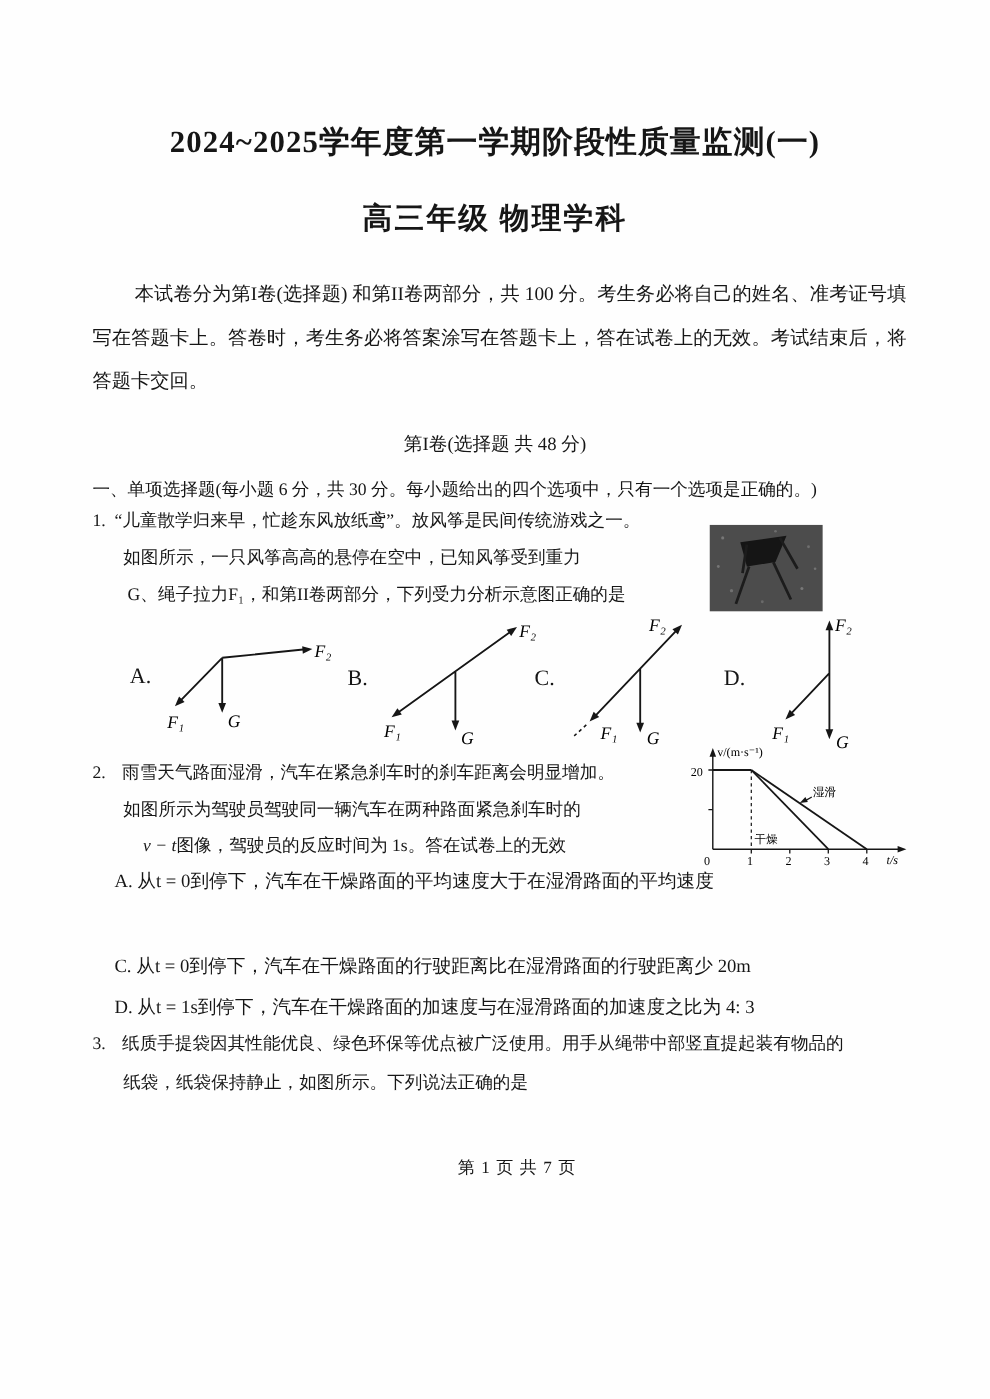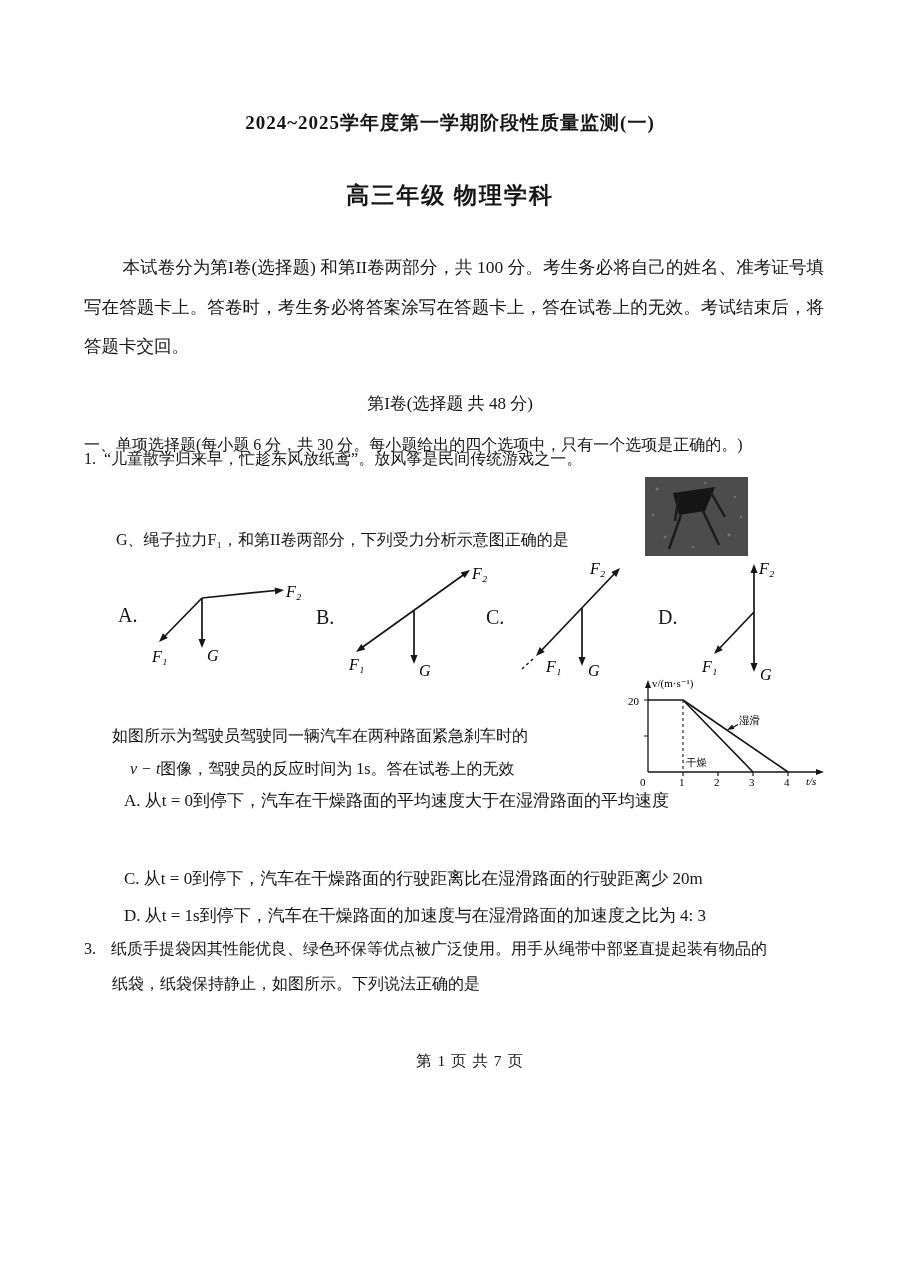--- a/index.html
+++ b/index.html
@@ -4,52 +4,53 @@
 <style>
   html,body{margin:0;padding:0;background:#e8e8e8;}
   .page{
     position:relative;width:900px;height:1272px;margin:0 auto;
     background:#fefefe;color:#161616;
     font-family:"Liberation Serif","DejaVu Serif",serif;
     overflow:hidden;
   }
   .abs{position:absolute;}
   .center{left:0;width:900px;text-align:center;}
-  .title{font-size:19px;font-weight:700;letter-spacing:1px;}
-  .subtitle{font-size:23px;font-weight:700;letter-spacing:2px;}
+  .title{font-size:28px;font-weight:700;letter-spacing:1px;}
+  .subtitle{font-size:27px;font-weight:700;letter-spacing:2px;}
   .intro{left:84px;width:740px;font-size:17.5px;line-height:39.5px;
          text-align:justify;text-indent:2.2em;}
   .h17{font-size:17px;}
   .line{position:absolute;font-size:16px;white-space:nowrap;}
   .qnum{display:inline-block;margin-right:8px;}
   .qnum-wide{margin-right:15px;}
-  .opt{position:absolute;left:124px;font-size:17px;white-space:nowrap;}
+  .opt{position:absolute;left:104px;font-size:17px;white-space:nowrap;}
   .dlabel{position:absolute;left:0;font-size:20px;}
   .math{font-style:italic;}
   .footer{font-size:15.5px;letter-spacing:1px;margin-left:20px;}
   svg{display:block;}
   svg text{font-family:"Liberation Serif","DejaVu Serif",serif;}
   .flab{font-style:italic;font-size:16px;}
   .gtxt{font-size:11px;}
   .gtxt-cn{font-size:10.5px;}
 </style>
 </head>
 <body>
 
 <div class="page">
 
   <div class="abs center title" style="top:110px">2024~2025学年度第一学期阶段性质量监测(一)</div>
   <div class="abs center subtitle" style="top:180px">高三年级 物理学科</div>
   <div class="abs intro" style="top:248px">本试卷分为第I卷(选择题) 和第II卷两部分，共 100 分。考生务必将自己的姓名、准考证号填写在答题卡上。答卷时，考生务必将答案涂写在答题卡上，答在试卷上的无效。考试结束后，将答题卡交回。</div>
   <div class="abs center h17" style="top:392px">第I卷(选择题 共 48 分)</div>
   <div class="abs line" style="top:435px;left:84px">一、单项选择题(每小题 6 分，共 30 分。每小题给出的四个选项中，只有一个选项是正确的。)</div>
 
-  <div class="line" style="top:449px;left:84px">
+  <div class="line" style="top:463px;left:84px">
     <span class="qnum">1.</span><span>“儿童散学归来早，忙趁东风放纸鸢”。放风筝是民间传统游戏之一。</span>
   </div>
+  <div class="line" style="top:497px;left:112px">如图所示，一只风筝高高的悬停在空中，已知风筝受到重力</div>
   <div class="line" style="top:530px;left:116px">G、绳子拉力F₁，和第II卷两部分，下列受力分析示意图正确的是</div>
 
   <svg class="abs" style="top:477px;left:645px" width="103" height="79" viewBox="0 0 103 79">
     <rect x="0" y="0" width="103" height="79" fill="#4c4c4c"></rect>
     <circle cx="12" cy="12" r="1.4" fill="#777"></circle>
       <circle cx="90" cy="20" r="1.3" fill="#6e6e6e"></circle>
     <circle cx="20" cy="60" r="1.5" fill="#707070"></circle>
       <circle cx="84" cy="58" r="1.4" fill="#787878"></circle>
     <circle cx="48" cy="70" r="1.3" fill="#6a6a6a"></circle>
       <circle cx="8" cy="38" r="1.3" fill="#757575"></circle>
@@ -105,20 +106,23 @@
       <path d="M72 14 L72 114 M72 58 L35 97" stroke="#161616" stroke-width="1.7" fill="none"></path>
       <polygon points="72,10 68.5,19 75.5,19" fill="#161616"></polygon>
       <polygon points="72,118 68.5,109 75.5,109" fill="#161616"></polygon>
       <polygon points="32,100 35.9,91.2 40.8,96.1" fill="#161616"></polygon>
       <text class="flab" x="77" y="20">F₂</text>
       <text class="flab" x="20" y="118">F₁</text>
       <text class="flab" x="78" y="126">G</text>
     </svg>
   </div>
 
+  <div class="line" style="top:692px;left:84px">
+    <span class="qnum qnum-wide">2.</span><span>雨雪天气路面湿滑，汽车在紧急刹车时的刹车距离会明显增加。</span>
+  </div>
   <div class="line" style="top:726px;left:112px">如图所示为驾驶员驾驶同一辆汽车在两种路面紧急刹车时的</div>
   <div class="line" style="top:759px;left:130px">
     <span class="math">v − t</span><span>图像，驾驶员的反应时间为 1s。答在试卷上的无效</span>
   </div>
 
   <svg class="abs" style="top:672px;left:626px" width="205" height="118" viewBox="0 0 205 118">
 
     <path d="M22 100 L192 100 M22 100 L22 12" stroke="#161616" stroke-width="1.3" fill="none"></path>
     <polygon points="198,100 190,97 190,103" fill="#161616"></polygon>
     <polygon points="22,8 19,16 25,16" fill="#161616"></polygon>

